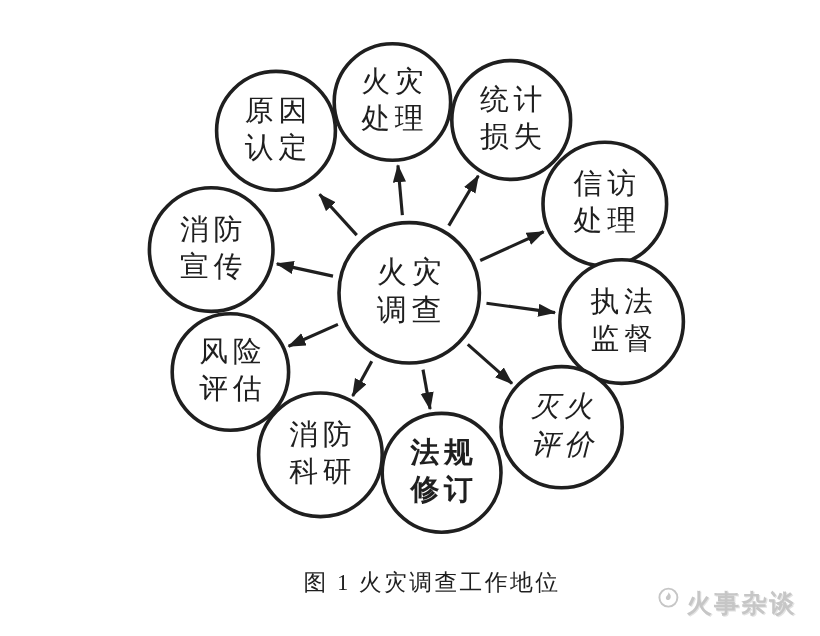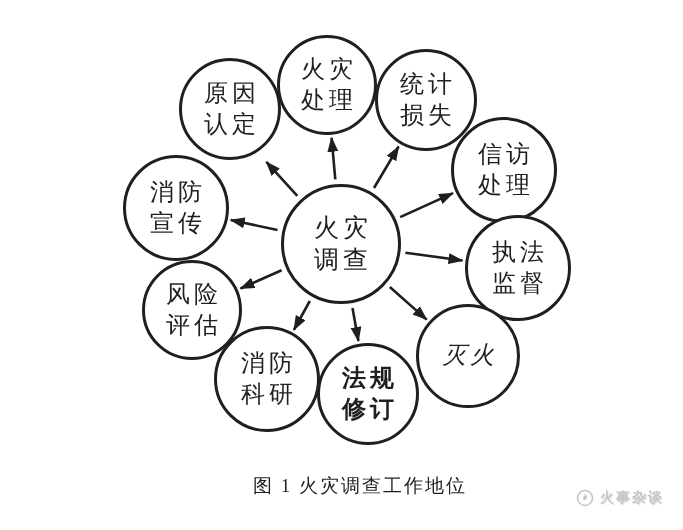--- a/index.html
+++ b/index.html
@@ -53,21 +53,21 @@
     letter-spacing: 2px;
   }
   .watermark {
     position: absolute;
     z-index: 3;
     right: 19px;
     top: 489px;
     display: flex;
     gap: 6px;
     color: var(--wm, #c6c6c6);
-    font-size: 14px;
+    font-size: 21px;
     font-weight: bold;
     letter-spacing: 2px;
     text-shadow: 1px 1px 0 #e3e3e3;
     font-family: "Liberation Sans", "DejaVu Sans", sans-serif;
   }
   .watermark svg {
     display: block;
   }
 </style>
 </head>
@@ -113,20 +113,21 @@
     <span>处理</span>
   </div>
 
   <div class="node" style="left: 465px; top: 215px; width: 106px; height: 106px;">
     <span>执法</span>
     <span>监督</span>
   </div>
 
   <div class="node" style="left: 416px; top: 304px; width: 104px; height: 104px; font-style: italic;">
     <span>灭火</span>
+    <span>评价</span>
   </div>
 
   <div class="node" style="left: 317px; top: 343px; width: 102px; height: 102px; font-weight: bold;">
     <span>法规</span>
     <span>修订</span>
   </div>
 
   <div class="node" style="left: 214px; top: 326px; width: 106px; height: 106px;">
     <span>消防</span>
     <span>科研</span>

